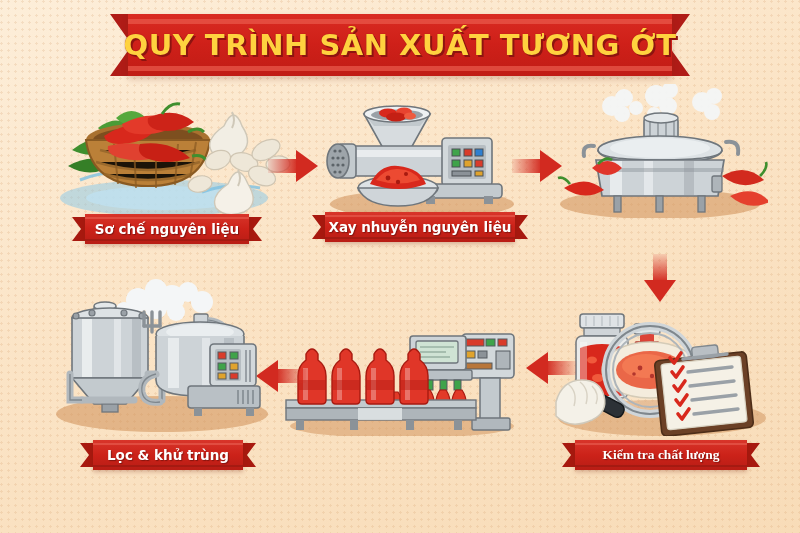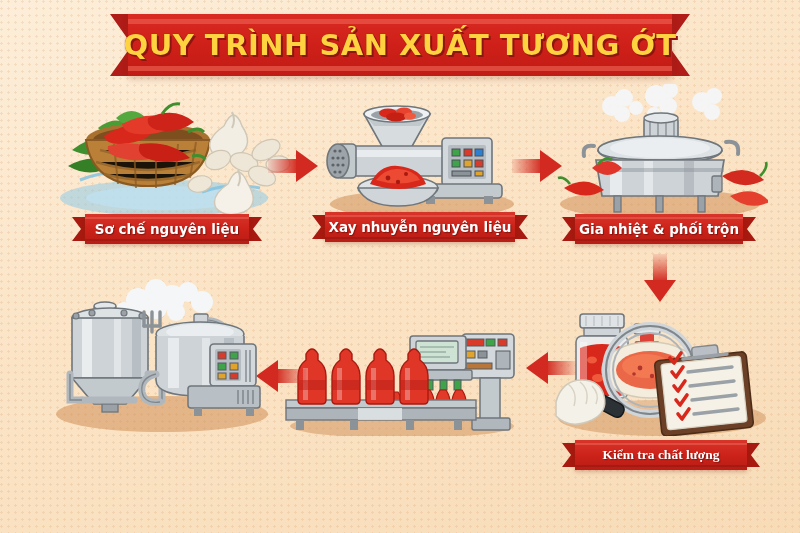--- a/index.html
+++ b/index.html
@@ -285,26 +285,20 @@
         <path d="M12 104 q22 -14 40 2 q-20 12 -40 -2z" fill="#d8281c"></path>
         <path d="M40 84 q16 -14 30 0 q-14 14 -30 0z" fill="#e0352a"></path>
         <path d="M170 92 q24 -14 42 4 q-22 12 -42 -4z" fill="#d22a1e"></path>
         <path d="M178 112 q24 -12 40 6 q-22 10 -40 -6z" fill="#e5402d"></path>
         <path d="M46 80 q8 -8 14 -4" stroke="#3f8f2e" stroke-width="2.6" fill="none"></path>
         <path d="M18 100 q-6 -8 -12 -6" stroke="#3f8f2e" stroke-width="2.6" fill="none"></path>
         <path d="M208 92 q8 -8 6 -14" stroke="#3f8f2e" stroke-width="2.6" fill="none"></path>
       </g>
     </svg>
   </div>
-  <div class="lbl" style="left:562px;top:214px;width:194px;">
-    <div class="end l"></div>
-    <div class="end r"></div>
-    <div class="rb"></div>
-    <span class="tx">Gia nhiệt &amp; phối trộn</span>
-  </div>
 
   <div class="arw d" style="left:644px;top:254px;width:32px;height:50px;">
     <div class="shaft"></div>
     <div class="head"></div>
   </div>
 
   <div class="step" style="left:546px;top:298px;width:226px;height:138px;">
     <svg width="226" height="138" viewBox="0 0 226 138">
       <ellipse cx="116" cy="120" rx="104" ry="18" fill="#cf8f57" opacity=".5"></ellipse>
 
@@ -567,14 +561,20 @@
             <path d="M196 112 v14"></path>
             <path d="M201 112 v14"></path>
           </g>
         <g fill="#8b9298">
             <rect x="142" y="130" width="8" height="8"></rect>
             <rect x="194" y="130" width="8" height="8"></rect>
           </g>
       </g>
     </svg>
   </div>
+  <div class="lbl" style="left:80px;top:440px;width:176px;">
+    <div class="end l"></div>
+    <div class="end r"></div>
+    <div class="rb"></div>
+    <span class="tx">Lọc &amp; khử trùng</span>
+  </div>
 
 </div>
 
 </body></html>

